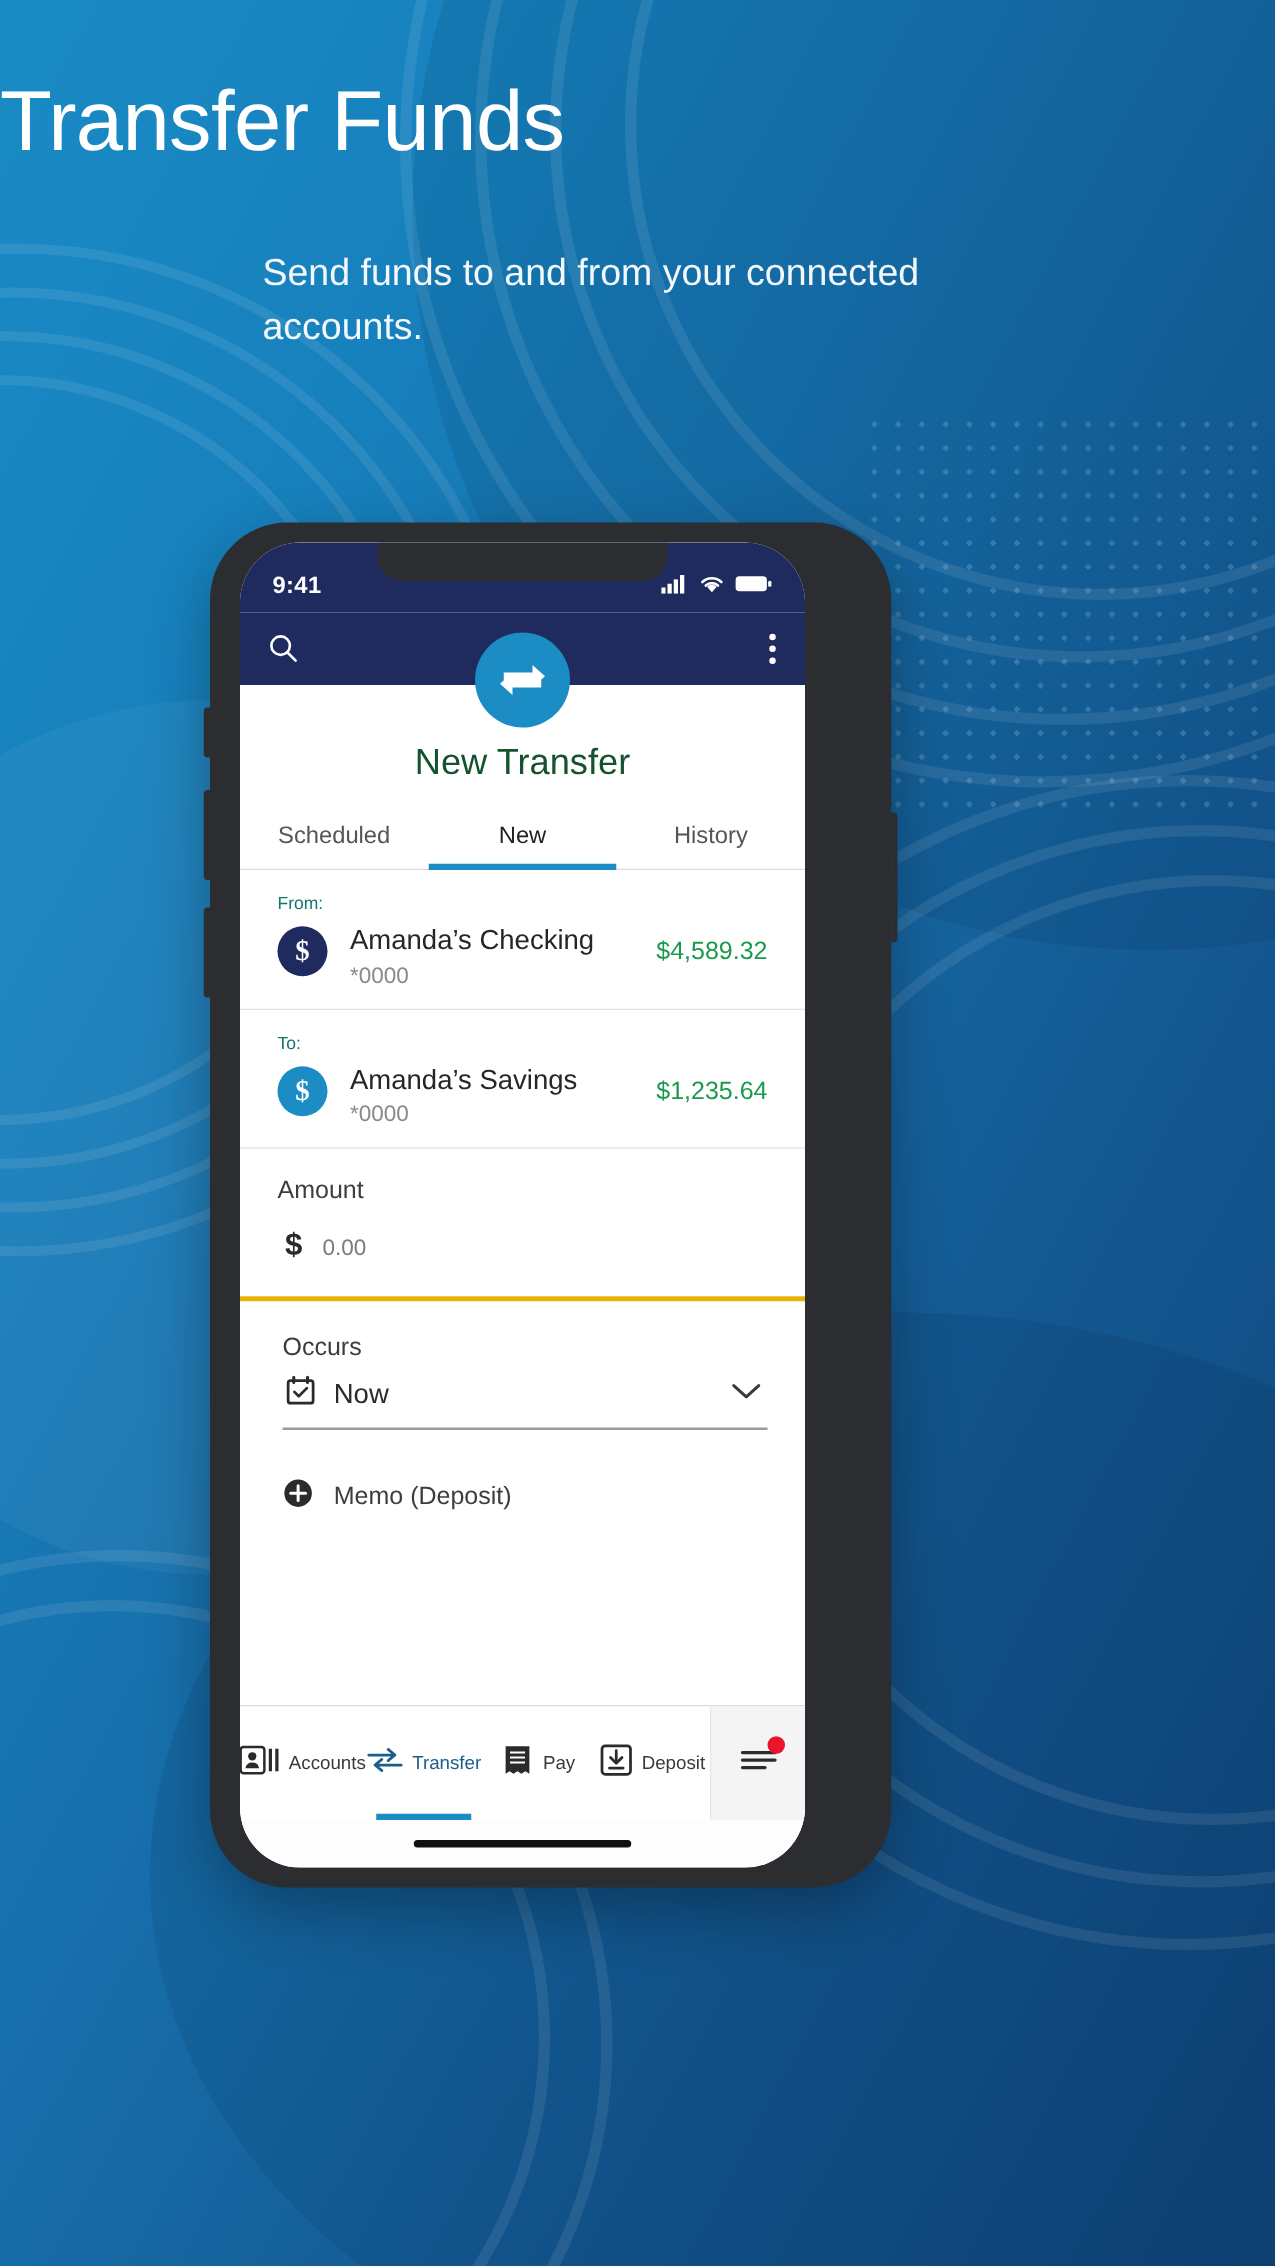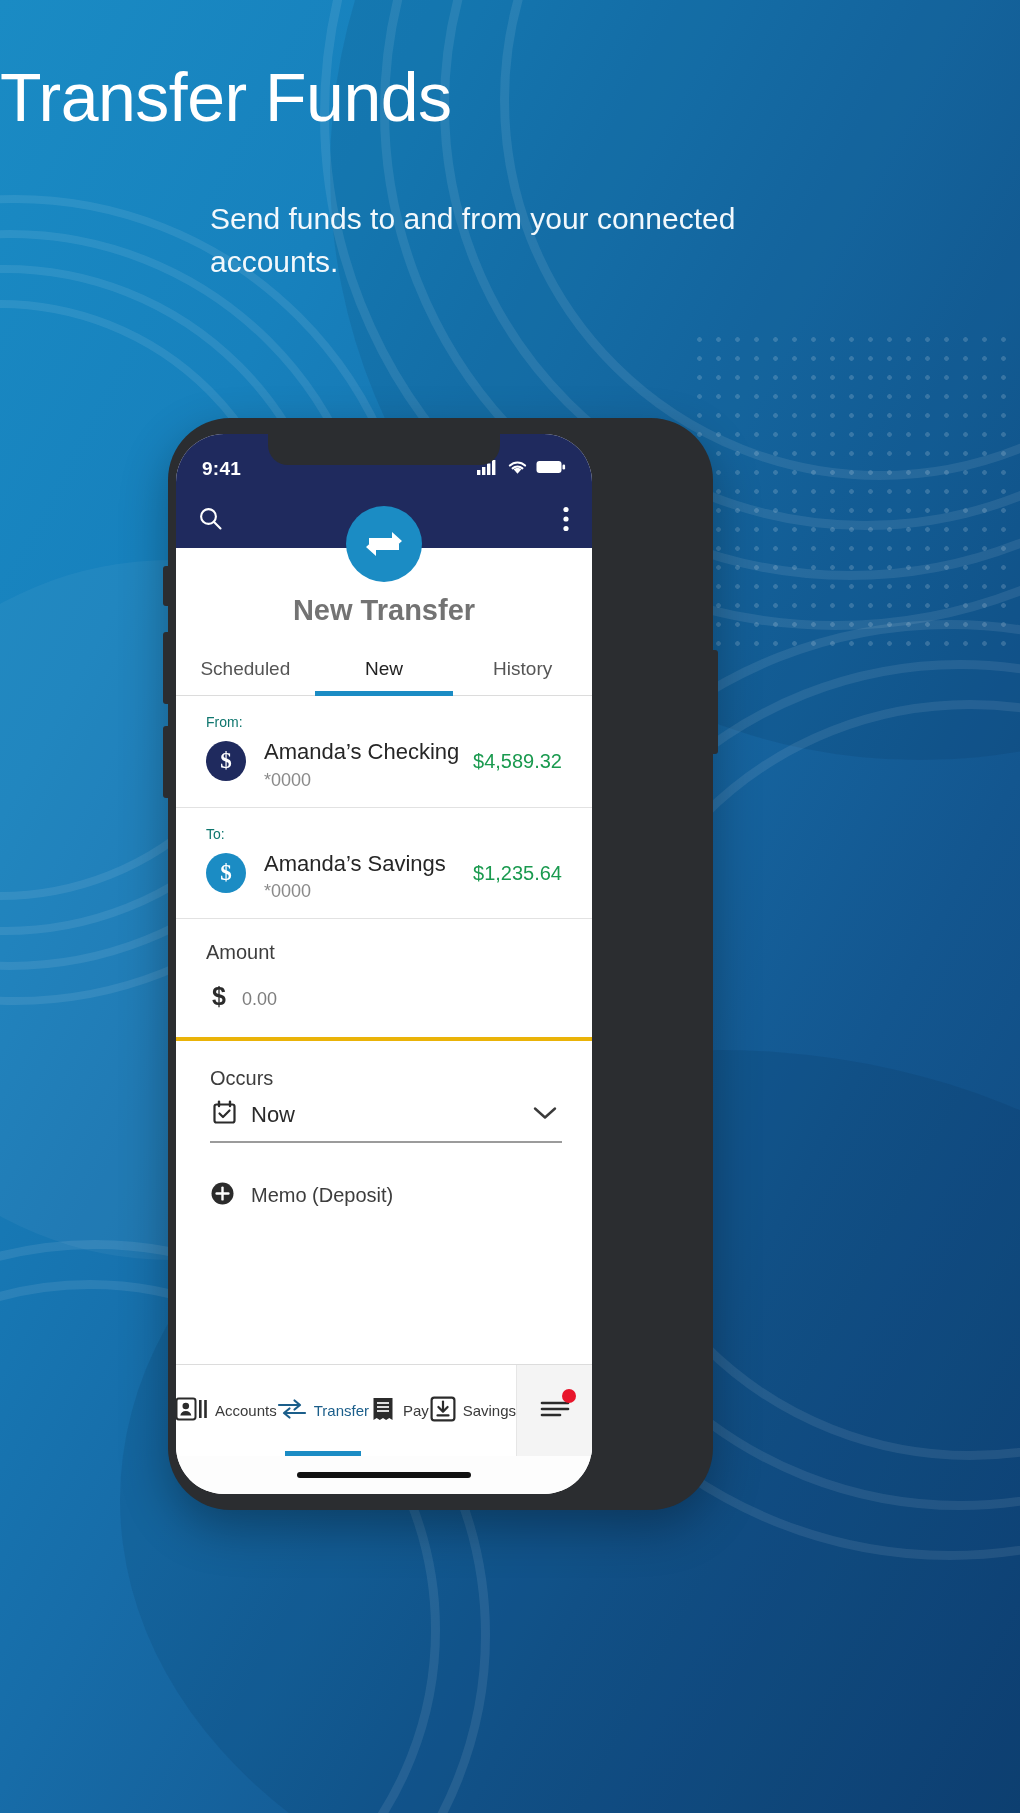--- a/index.html
+++ b/index.html
@@ -68,22 +68,22 @@
   .phone-btn {
     position: absolute; left: -5px; width: 5px;
     background: #2b2d30; border-radius: 3px 0 0 3px;
   }
   .phone-btn.b1 { top: 148px; height: 40px; }
   .phone-btn.b2 { top: 214px; height: 72px; }
   .phone-btn.b3 { top: 308px; height: 72px; }
   .phone-btn.r1 { left: auto; right: -5px; top: 232px; height: 104px; border-radius: 0 3px 3px 0; }
 
   .screen {
-    position: absolute; left: 8px; top: 16px;
-    width: 416px; height: 1060px;
+    position: absolute; left: 24px; top: 16px;
+    width: 452px; height: 1060px;
     border-radius: 48px;
     overflow: hidden;
     background: #ffffff;
     display: flex; flex-direction: column;
   }
   .notch {
     position: absolute; left: 50%; transform: translateX(-50%);
     top: 0; width: 232px; height: 31px;
     background: #2b2d30;
     border-radius: 0 0 20px 20px;
@@ -124,21 +124,21 @@
   }
   .fab {
     position: absolute; left: 50%; transform: translateX(-50%);
     top: -42px;
     width: 76px; height: 76px; border-radius: 50%;
     background: #1b8cc4;
     display: flex; align-items: center; justify-content: center;
     z-index: 20;
   }
   .screen-title {
-    font-size: 29px; color: #737373; font-weight: 700;
+    font-size: 29px; color: #14532d; font-weight: 400;
   }
 
   
   .tabs {
     display: flex; background: #fff;
     border-bottom: 1px solid #dcdcdc;
     flex: 0 0 auto;
   }
   .tab {
     flex: 1; text-align: center;
@@ -439,21 +439,21 @@
 
         <div class="navitem">
           <span>
             <svg width="26" height="26" viewBox="0 0 26 26">
               <rect x="1.6" y="1.6" width="22.8" height="22.8" rx="2.6" stroke="#2b2b2b" stroke-width="2.2" fill="none"></rect>
               <line x1="13" y1="5.5" x2="13" y2="15" stroke="#2b2b2b" stroke-width="2.2" stroke-linecap="round"></line>
               <polyline points="8.4,11 13,15.6 17.6,11" stroke="#2b2b2b" stroke-width="2.2" fill="none" stroke-linecap="round" stroke-linejoin="round"></polyline>
               <line x1="7.5" y1="19.4" x2="18.5" y2="19.4" stroke="#2b2b2b" stroke-width="2.2" stroke-linecap="round"></line>
             </svg>
           </span>
-          <span class="navlabel">Savings</span>
+          <span class="navlabel">Deposit</span>
         </div>
 
         <div class="navitem more">
           <span>
             <svg width="30" height="20" viewBox="0 0 30 20">
               <line x1="2" y1="4" x2="28" y2="4" stroke="#2b2b2b" stroke-width="2.6" stroke-linecap="round"></line>
               <line x1="2" y1="10" x2="28" y2="10" stroke="#2b2b2b" stroke-width="2.6" stroke-linecap="round"></line>
               <line x1="2" y1="16" x2="20" y2="16" stroke="#2b2b2b" stroke-width="2.6" stroke-linecap="round"></line>
             </svg>
           </span>

